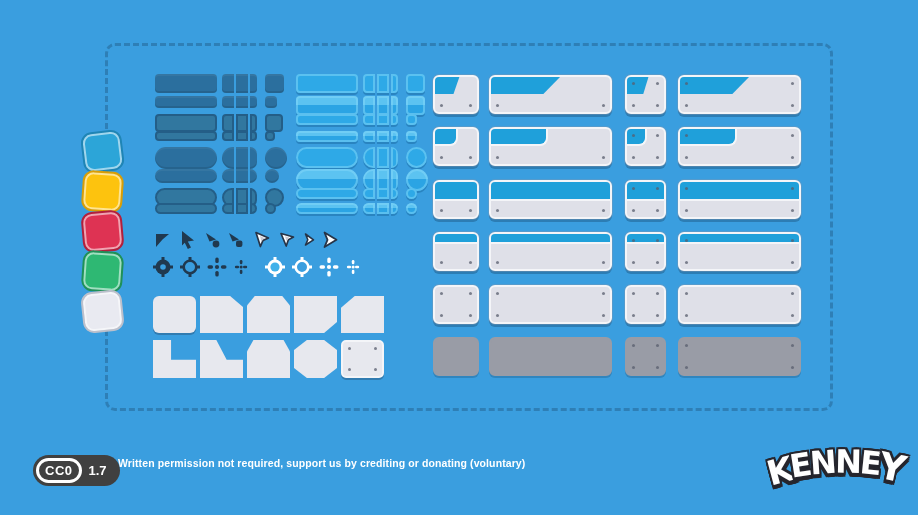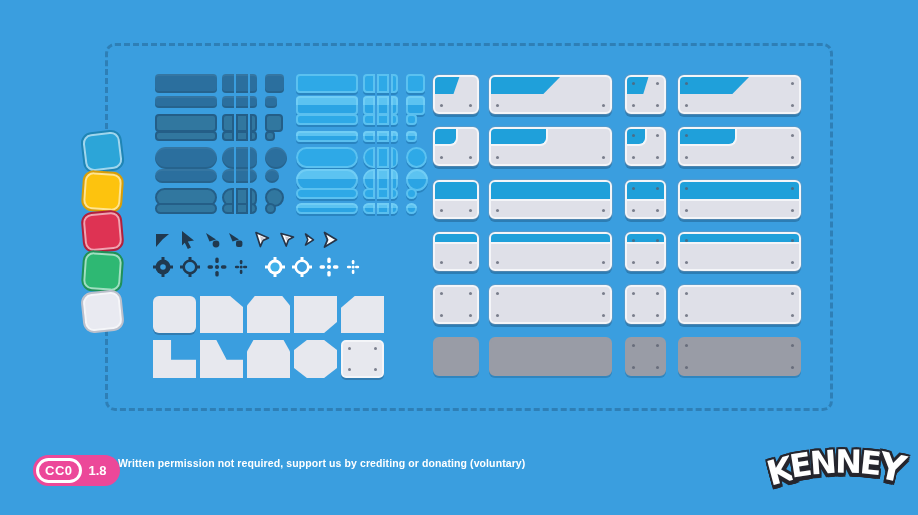--- a/index.html
+++ b/index.html
@@ -49,21 +49,21 @@
   .hdr{position:absolute;left:0;top:0;background:#1FA0DA;}
   .hdr-full{width:100%;height:17px;border-bottom:2px solid #F4F5F8;}
   .hdr-strip{width:100%;height:8px;border-bottom:2px solid #F4F5F8;}
   .hdr-tab{height:17px;border-right:2px solid #F4F5F8;border-bottom:2px solid #F4F5F8;
            border-radius:0 0 8px 0;box-sizing:border-box;}
   .hdr-diag{width:100%;height:17px;clip-path:polygon(0 0,58% 0,44% 100%,0 100%);}
   .screw{position:absolute;width:3px;height:3px;border-radius:50%;background:rgba(88,94,110,.75);}
 
   
   .badge{position:absolute;left:33px;top:455px;height:31px;border-radius:17px;
-         background:#ec4899;display:flex;align-items:center;padding:0 4px 0 3px;box-sizing:border-box;}
+         background:#404040;display:flex;align-items:center;padding:0 4px 0 3px;box-sizing:border-box;}
   .cc-oval{border:3px solid #FFFFFF;border-radius:13px;padding:0 6px;color:#FFFFFF;
            font-weight:bold;font-size:13px;height:19px;line-height:19px;letter-spacing:.5px;}
   .cc-ver{color:#FFFFFF;font-weight:bold;font-size:13px;margin:0 9px 0 7px;}
   .license{position:absolute;left:118px;top:457px;color:#FFFFFF;font-weight:bold;
            font-size:10.5px;line-height:12px;letter-spacing:.1px;}
   .logo{position:absolute;left:766px;top:442px;width:150px;transform:rotate(-2deg);
         white-space:nowrap;}
   .logo span{display:inline-block;color:#FFFFFF;font-weight:bold;font-size:33px;
         font-family:"DejaVu Sans",sans-serif;letter-spacing:-2px;
         text-shadow:-2px 0 #26262E,2px 0 #26262E,0 -2px #26262E,0 2px #26262E,
@@ -492,20 +492,20 @@
       <div class="panel gray" style="left: 678px; top: 337px; width: 123px; height: 39px;">
         <span class="screw" style="left: 5px; top: 5px;"></span>
         <span class="screw" style="right: 5px; top: 5px;"></span>
         <span class="screw" style="left: 5px; bottom: 5px;"></span>
         <span class="screw" style="right: 5px; bottom: 5px;"></span>
       </div>
     </div>
 
   <div class="badge">
     <span class="cc-oval">CC0</span>
-    <span class="cc-ver">1.8</span>
+    <span class="cc-ver">1.7</span>
   </div>
   <div class="license">
     <div>Written permission not required, support us by crediting or donating (voluntary)</div>
   </div>
   <div class="logo"><span style="transform: rotate(-13deg) translateY(5px); font-size: 34px;">K</span><span style="transform: rotate(-7deg) translateY(-1px); font-size: 32px;">E</span><span style="transform: rotate(-2deg) translateY(-3px); font-size: 32px;">N</span><span style="transform: rotate(3deg) translateY(-3px); font-size: 32px;">N</span><span style="transform: rotate(8deg) translateY(-1px); font-size: 32px;">E</span><span style="transform: rotate(14deg) translateY(6px); font-size: 37px;">Y</span></div>
 
 </div>
 
 </body></html>

